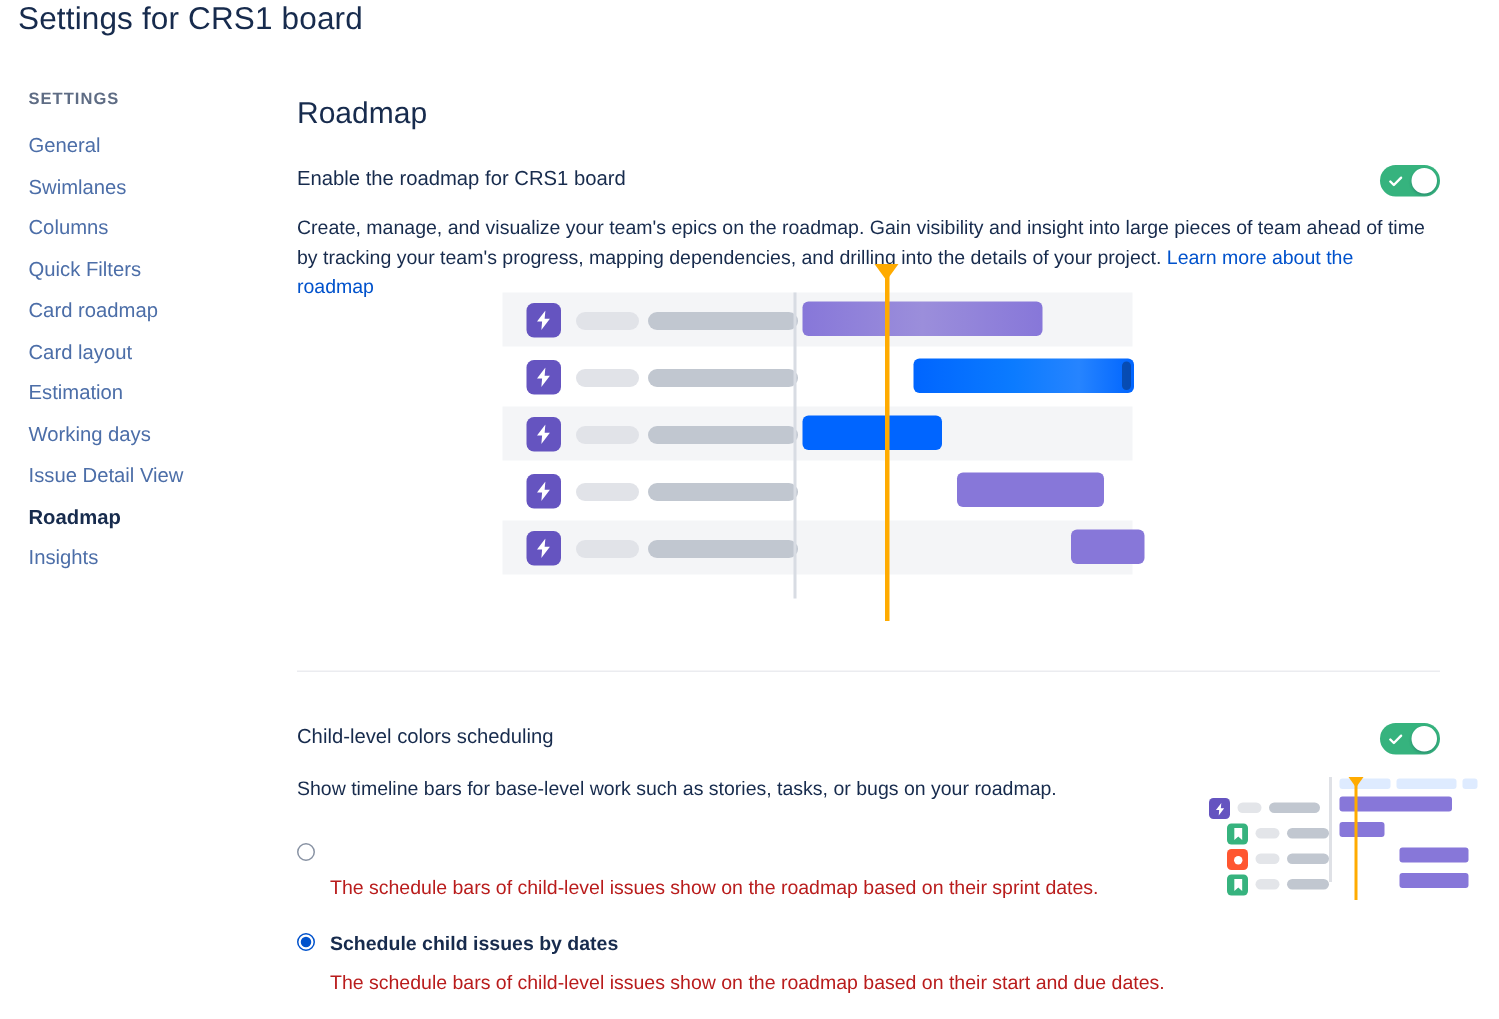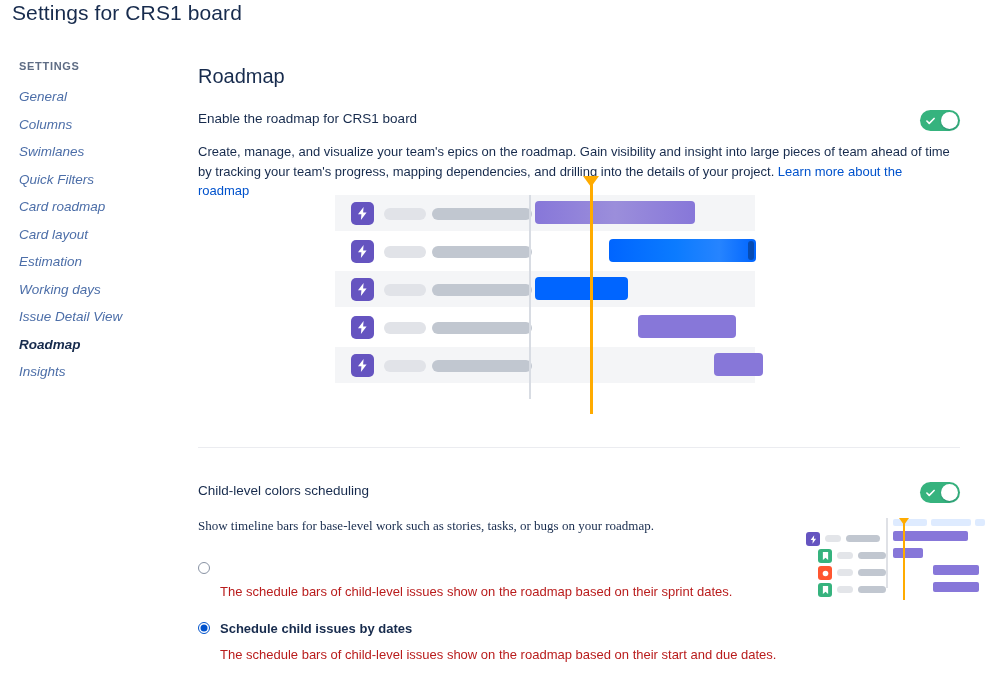--- a/index.html
+++ b/index.html
@@ -22,21 +22,21 @@
   
   .sidebar { position: absolute; left: 19px; top: 59px; width: 160px; }
   .sidebar-heading {
     font-size: 11px; font-weight: 700; color: #5E6C84;
     letter-spacing: 0.7px; text-transform: uppercase;
     margin-bottom: 12px; line-height: 14px;
   }
   .sidebar-item {
     display: block; font-size: 13.5px; color: #4C6EA8;
     line-height: 16px; padding: 4px 0 4px 0; margin-bottom: 3.5px;
-    cursor: pointer; text-decoration: none; font-style: italic;
+    cursor: pointer; text-decoration: none;
   }
   .sidebar-item.active { color: #172B4D; font-weight: 700; }
 
   
   .main { position: absolute; left: 198px; top: 62px; width: 765px; }
 
   .section-title {
     font-size: 20px; font-weight: 400; color: #172B4D;
     line-height: 28px; margin: 0 0 20px 0;
   }
@@ -199,22 +199,22 @@
 <body>
 
 <div class="page">
 
   <div class="page-title">Settings for CRS1 board</div>
 
   <nav class="sidebar">
     <div class="sidebar-heading">SETTINGS</div>
 
     <a class="sidebar-item">General</a>
+    <a class="sidebar-item">Swimlanes</a>
     <a class="sidebar-item">Columns</a>
-    <a class="sidebar-item">Swimlanes</a>
     <a class="sidebar-item">Quick Filters</a>
     <a class="sidebar-item">Card roadmap</a>
     <a class="sidebar-item">Card layout</a>
     <a class="sidebar-item">Estimation</a>
     <a class="sidebar-item">Working days</a>
     <a class="sidebar-item">Issue Detail View</a>
     <a class="sidebar-item active">Roadmap</a>
     <a class="sidebar-item">Insights</a>
   </nav>
 
@@ -301,21 +301,21 @@
     </div>
 
   </div>
 
   <div class="hr"></div>
 
   <div class="main2">
 
     <h2 class="sub-title">Child-level colors scheduling</h2>
 
-    <p class="body-text" style="margin-top:16px;font-family:Liberation Serif, serif;">Show timeline bars for base-level work such as stories, tasks, or bugs on your roadmap.</p>
+    <p class="body-text" style="margin-top:16px;">Show timeline bars for base-level work such as stories, tasks, or bugs on your roadmap.</p>
 
     <div class="toggle" id="child-toggle">
       <svg class="check" viewBox="0 0 10 10">
         <path d="M1 5 L3.6 7.6 L9 2.2" stroke="#ffffff" stroke-width="1.8" fill="none" stroke-linecap="round" stroke-linejoin="round"></path>
       </svg>
       <div class="knob"></div>
     </div>
 
     <div class="radio-group">
 

